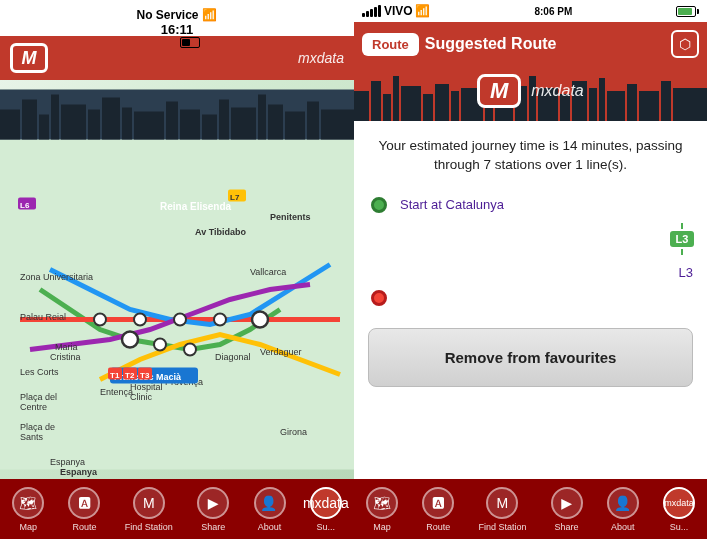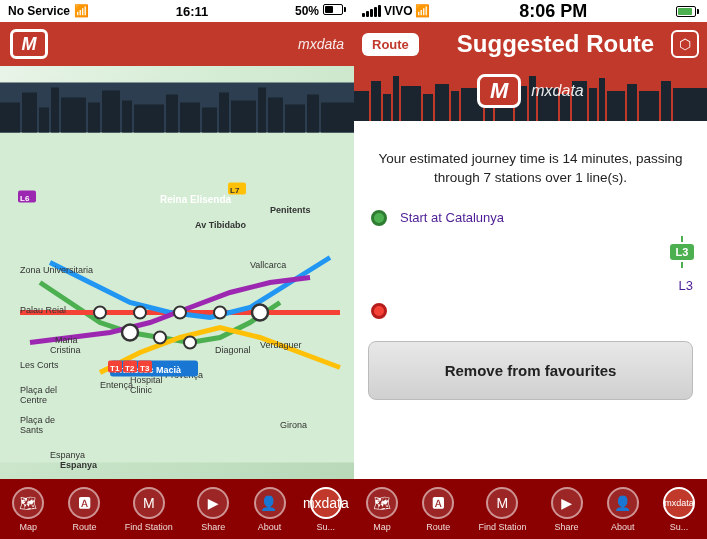--- a/index.html
+++ b/index.html
@@ -16,28 +16,29 @@
     .left-panel {
       width: 354px;
       height: 539px;
       display: flex;
       flex-direction: column;
       background: #fff;
       position: relative;
     }
 
     .left-status-bar {
-      height: 22px;
+      height: 36px;
       background: #fff;
       display: flex;
       align-items: center;
       justify-content: space-between;
       padding: 8px 8px;
       font-size: 12px;
       font-weight: 600;
+      flex-direction: column;
     }
 
     .left-status-left { display: flex; align-items: center; gap: 4px; }
 
     .left-header {
       height: 44px;
       background: #c0392b;
       display: flex;
       align-items: center;
       justify-content: space-between;
@@ -126,24 +127,23 @@
       border: none;
       border-radius: 6px;
       padding: 4px 10px;
       font-size: 13px;
       font-weight: 600;
       cursor: pointer;
     }
 
     .suggested-route-title {
       color: #fff;
-      font-size: 24px;
+      font-size: 16px;
       font-weight: 700;
       flex: 1;
-      margin-left: 32px;
     }
 
     .header-icon {
       width: 28px;
       height: 28px;
       border: 2px solid #fff;
       border-radius: 6px;
       display: flex;
       align-items: center;
       justify-content: center;
@@ -183,21 +183,20 @@
       gap: 14px;
     }
 
     .journey-info {
       font-size: 13.5px;
       color: #222;
       line-height: 1.4;
       font-weight: 400;
       text-align: center;
       padding: 4px 0;
-      margin-top: 13px;
     }
 
     .route-details {
       display: flex;
       flex-direction: column;
       gap: 10px;
       padding: 4px 0;
     }
 
     .route-step {
@@ -540,21 +539,21 @@
       <div class="signal-bars vivo-bars">
         <div class="signal-bar" style="height:4px;background:#000;"></div>
         <div class="signal-bar" style="height:6px;background:#000;"></div>
         <div class="signal-bar" style="height:8px;background:#000;"></div>
         <div class="signal-bar" style="height:10px;background:#000;"></div>
         <div class="signal-bar" style="height:12px;background:#000;"></div>
       </div>
       <span>VIVO</span>
       <span>📶</span>
     </div>
-    <span style="font-weight:700;font-size:18px;">8:06 PM</span>
+    <span style="font-weight:700;font-size:10px;">8:06 PM</span>
     <div class="battery-icon">
       <div class="battery-body">
         <div class="battery-fill" style="width:90%;background:#4CAF50;"></div>
       </div>
       <div class="battery-tip"></div>
     </div>
   </div>
 
   <div class="right-header">
     <button class="route-btn">Route</button>

